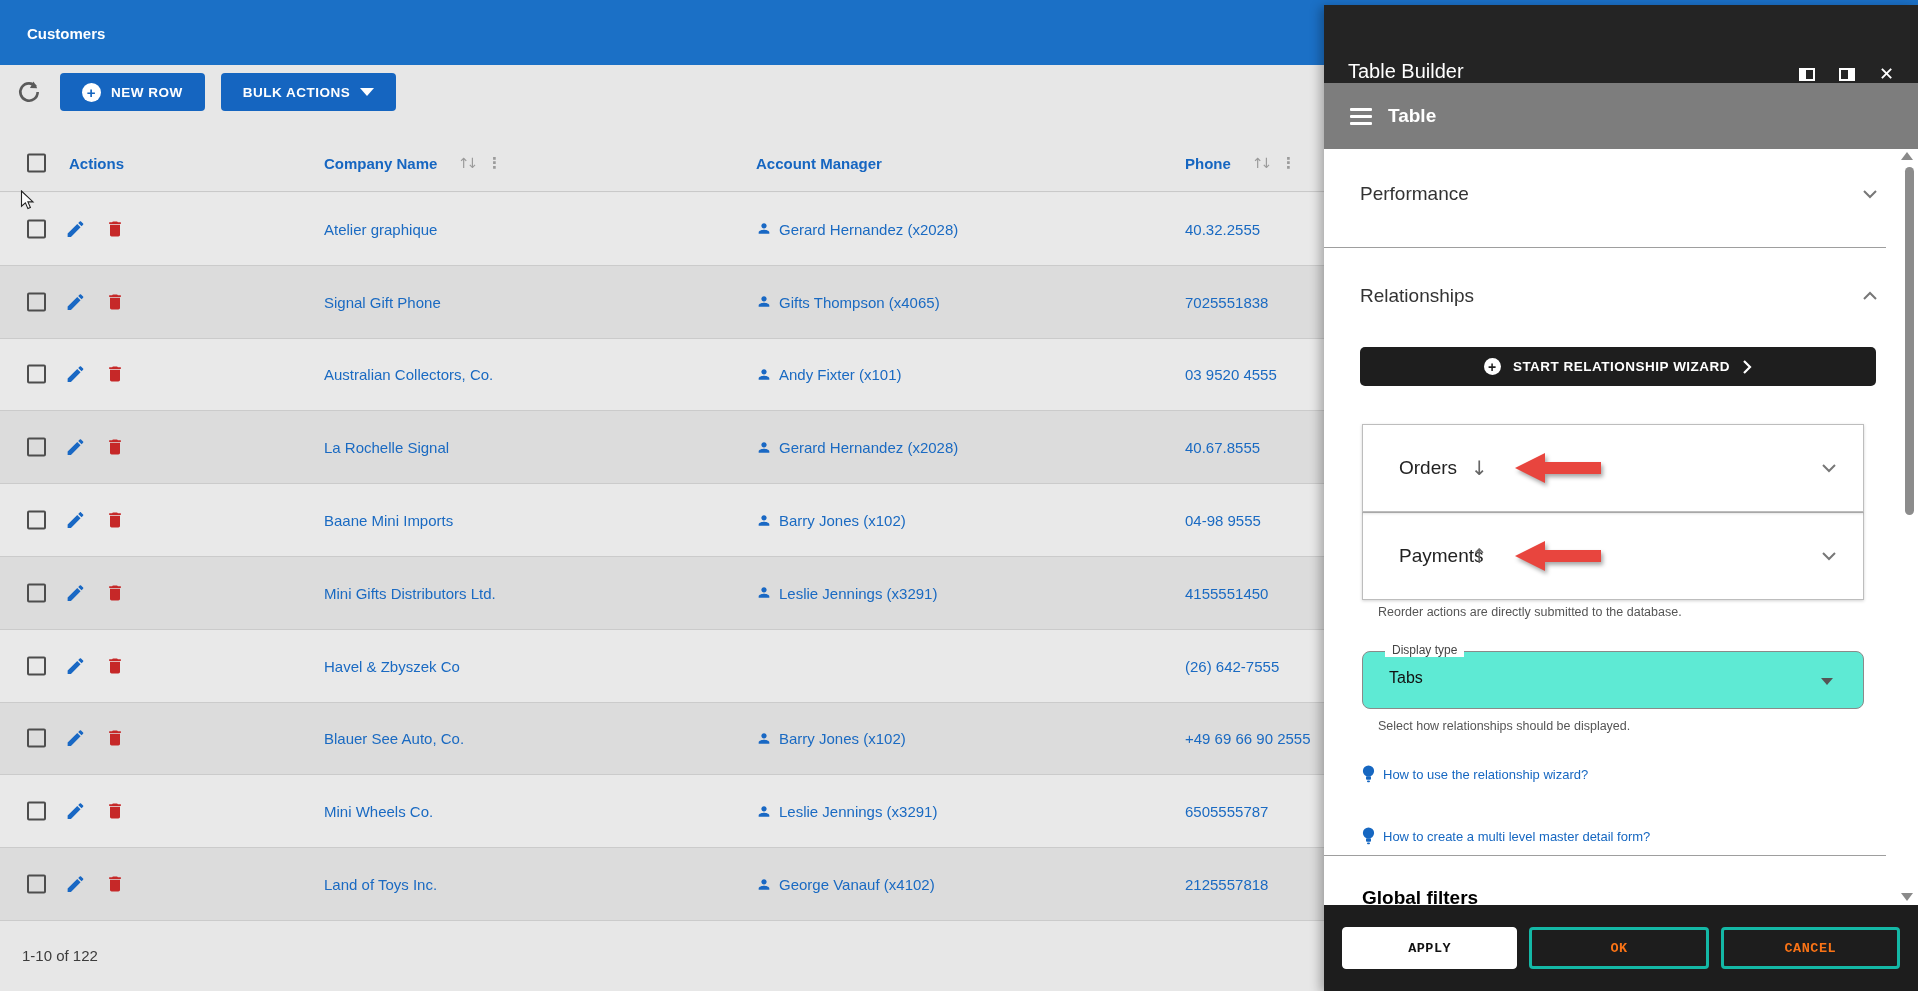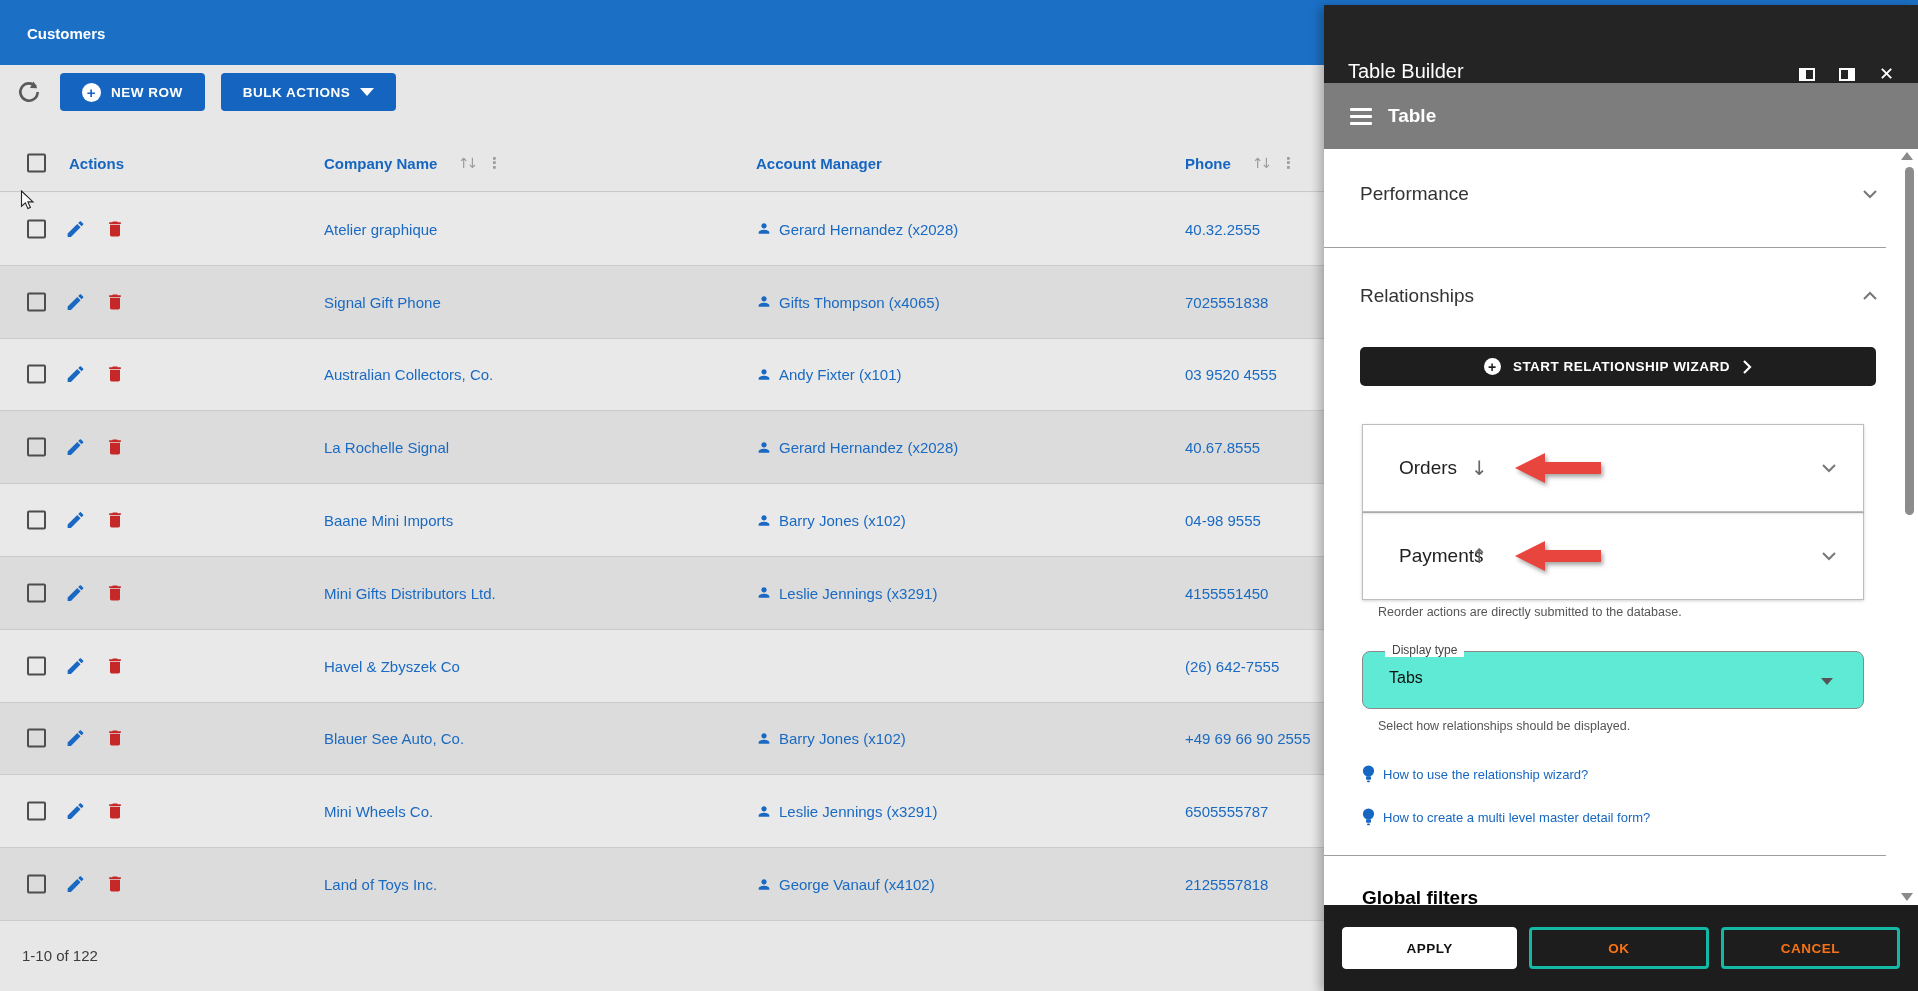--- a/index.html
+++ b/index.html
@@ -101,27 +101,27 @@
   .select-field { position:absolute; left:38px; top:646px; width:502px; height:58px;
     border:1px solid #8a8a8a; border-radius:8px; background:#5eead4; cursor:pointer; }
   .select-label { position:absolute; top:-9px; left:22px; background:#fff; padding:0 7px; font-size:12px; color:#444; }
   .select-value { position:absolute; left:26px; top:17px; font-size:16px; color:#111; }
   .select-caret { position:absolute; right:30px; top:26px; width:0; height:0;
     border-left:6px solid transparent; border-right:6px solid transparent; border-top:7px solid #555; }
   .helper-text { position:absolute; left:54px; top:714px; font-size:12.5px; color:#555; }
 
   .help-link { position:absolute; left:38px; display:flex; align-items:center; gap:8px;
     color:#1667c1; font-size:13px; cursor:pointer; text-decoration:none; }
-  .link-1 { top:760px; } .link-2 { top:803px;text-align:center; }
+  .link-1 { top:760px; } .link-2 { top:822px;text-align:center; }
 
   .clipped-heading { position:absolute; left:38px; top:882px; font-size:19px; font-weight:bold; color:#000000; z-index:1; }
 
   .panel-footer { position:absolute; left:0; right:0; bottom:0; height:86px; background:#1d1d1d;
     display:flex; align-items:center; gap:12px; padding:0 18px; z-index:5; }
-  .pf-btn { flex:1; height:42px; border-radius:4px; font-family:Liberation Sans, sans-serif; font-size:13.5px;
+  .pf-btn { flex:1; height:42px; border-radius:4px; font-family:Liberation Mono, monospace; font-size:13.5px;
     font-weight:bold; letter-spacing:.5px; cursor:pointer; }
   .pf-apply { background:#fff; color:#111; border:1px solid #fff; }
   .pf-ghost { background:transparent; color:#f97316; border:3px solid #14b8a6; }
 
   
   .sb-arrow-up { position:absolute; right:5px; top:147px; width:0; height:0; cursor:pointer;
     border-left:6px solid transparent; border-right:6px solid transparent; border-bottom:8px solid #8a8a8a; }
   .sb-arrow-down { position:absolute; right:5px; top:888px; width:0; height:0; cursor:pointer;
     border-left:6px solid transparent; border-right:6px solid transparent; border-top:8px solid #8a8a8a; }
   .sb-thumb { position:absolute; right:4px; top:162px; width:9px; height:348px; background:#8c8c8c; border-radius:5px; cursor:grab; }

